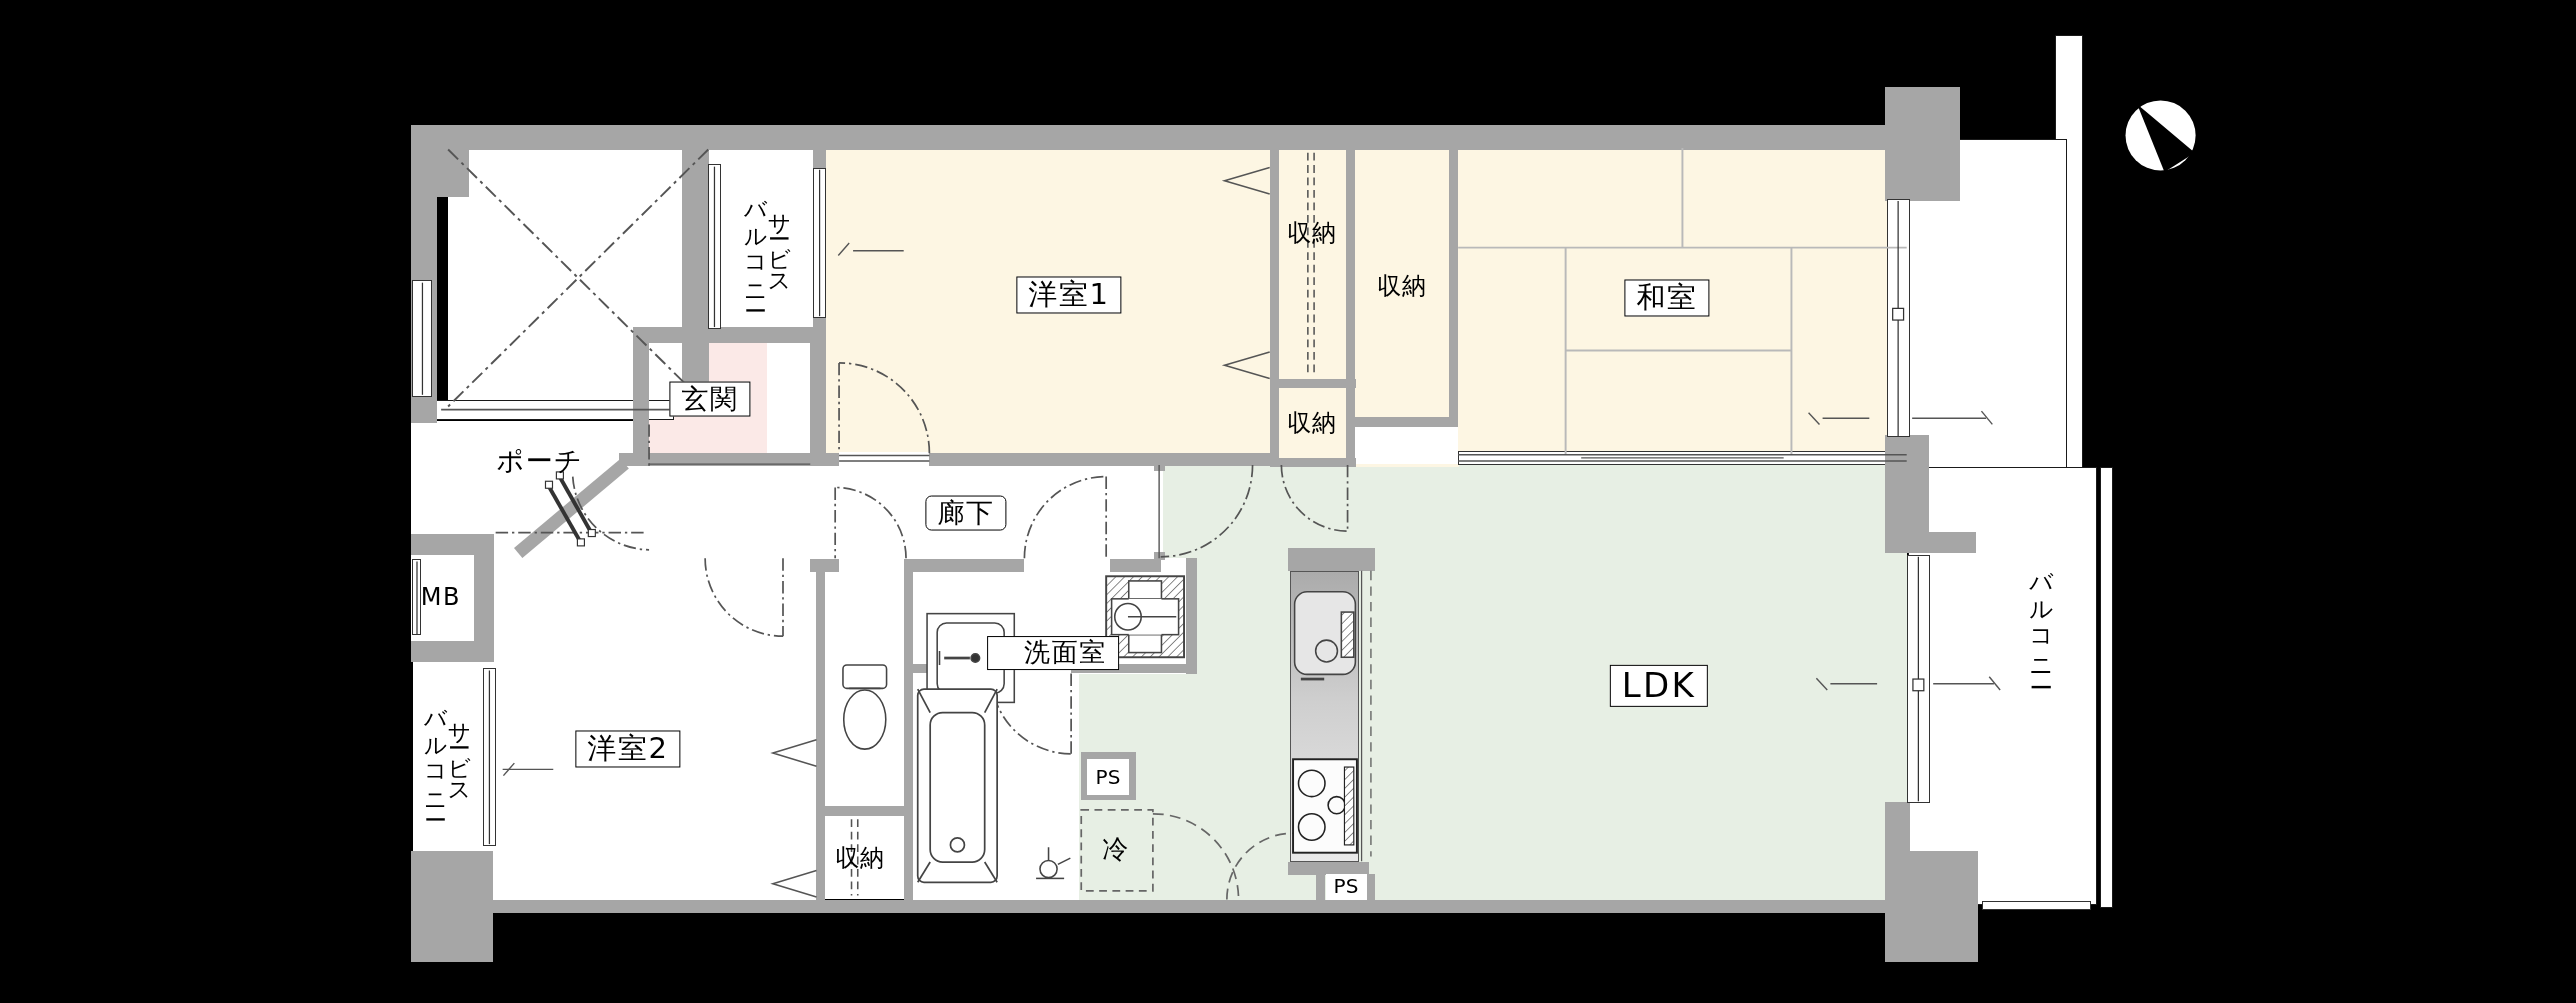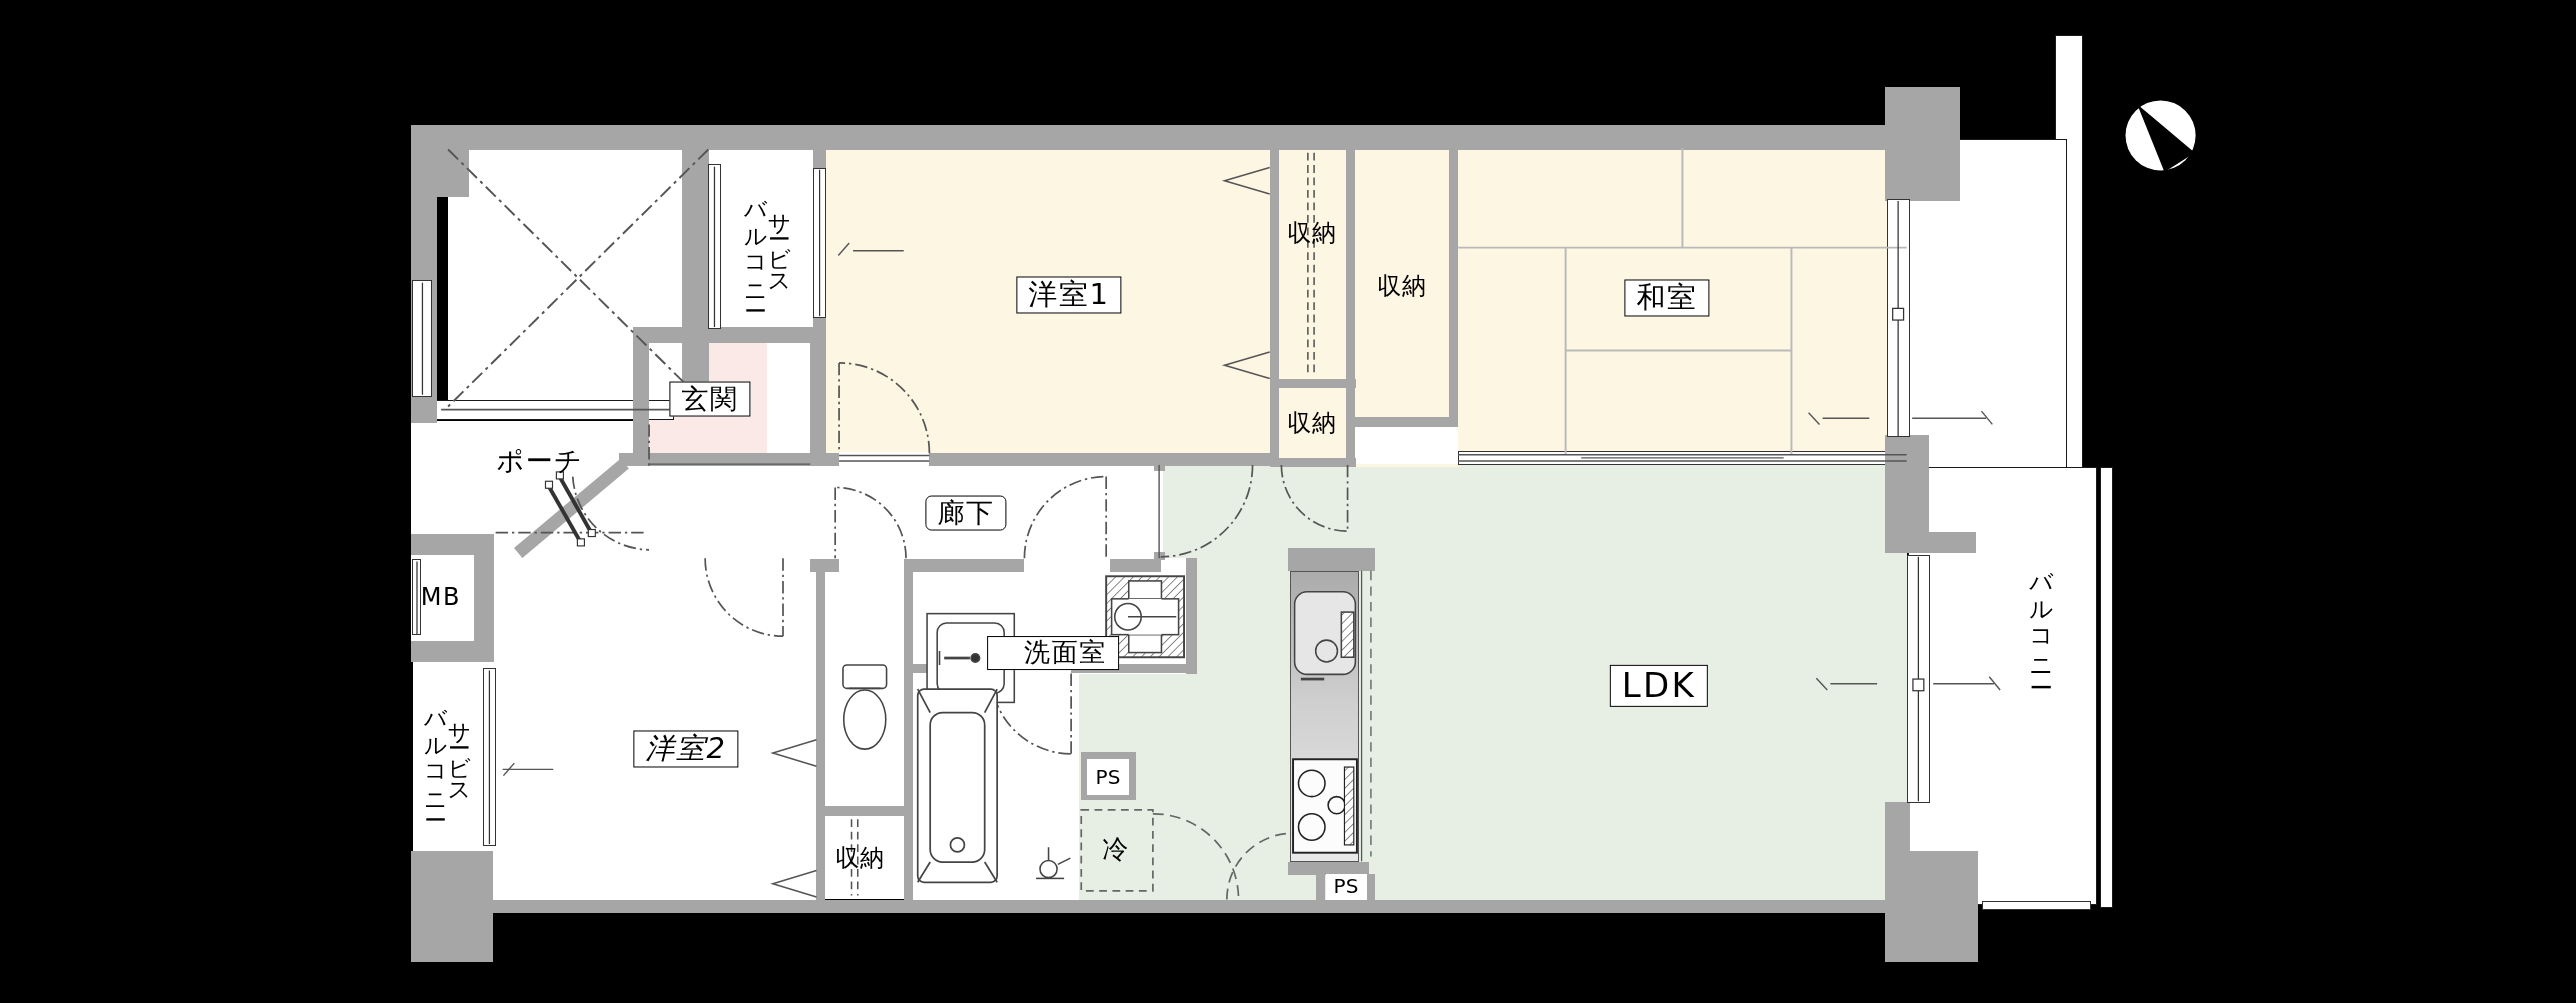--- a/index.html
+++ b/index.html
@@ -306,21 +306,21 @@
       <circle cx="2774" cy="174" r="45" fill="#fff"></circle>
       <polygon points="2744,134 2818,196 2779,221" fill="#000"></polygon>
     </g>
   </svg>
 
   <div class="lbl boxed" style="left:1069px;top:295px;font-size:29px;">洋室1</div>
   <div class="lbl boxed" style="left:1667px;top:298px;font-size:29px;">和室</div>
   <div class="lbl boxed" style="left:710px;top:399px;font-size:27px;">玄関</div>
   <div class="lbl boxed" style="left:966px;top:513px;font-size:27px;border-radius:6px;">廊下</div>
   <div class="lbl boxed" style="left:1053px;top:653px;font-size:26px;padding-left:36px;">洗面室</div>
-  <div class="lbl boxed" style="left:686px;top:749px;font-size:29px;font-style:italic;">洋室2</div>
+  <div class="lbl boxed" style="left:628px;top:749px;font-size:29px;">洋室2</div>
   <div class="lbl boxed" style="left:1659px;top:686px;font-size:34px;letter-spacing:2.3px;">LDK</div>
 
   <div class="lbl" style="left:540px;top:461px;font-size:27px;">ポーチ</div>
   <div class="lbl" style="left:441px;top:598px;font-size:24px;">MB</div>
   <div class="lbl" style="left:1312px;top:234px;font-size:24px;letter-spacing:0.8px;">収納</div>
   <div class="lbl" style="left:1402px;top:287px;font-size:24px;letter-spacing:0.8px;">収納</div>
   <div class="lbl" style="left:1312px;top:424px;font-size:24px;letter-spacing:0.8px;">収納</div>
   <div class="lbl" style="left:860px;top:859px;font-size:24px;letter-spacing:0.8px;">収納</div>
   <div class="lbl" style="left:1108px;top:777px;font-size:20px;letter-spacing:0;">PS</div>
   <div class="lbl" style="left:1346px;top:886px;font-size:20px;letter-spacing:0;">PS</div>

